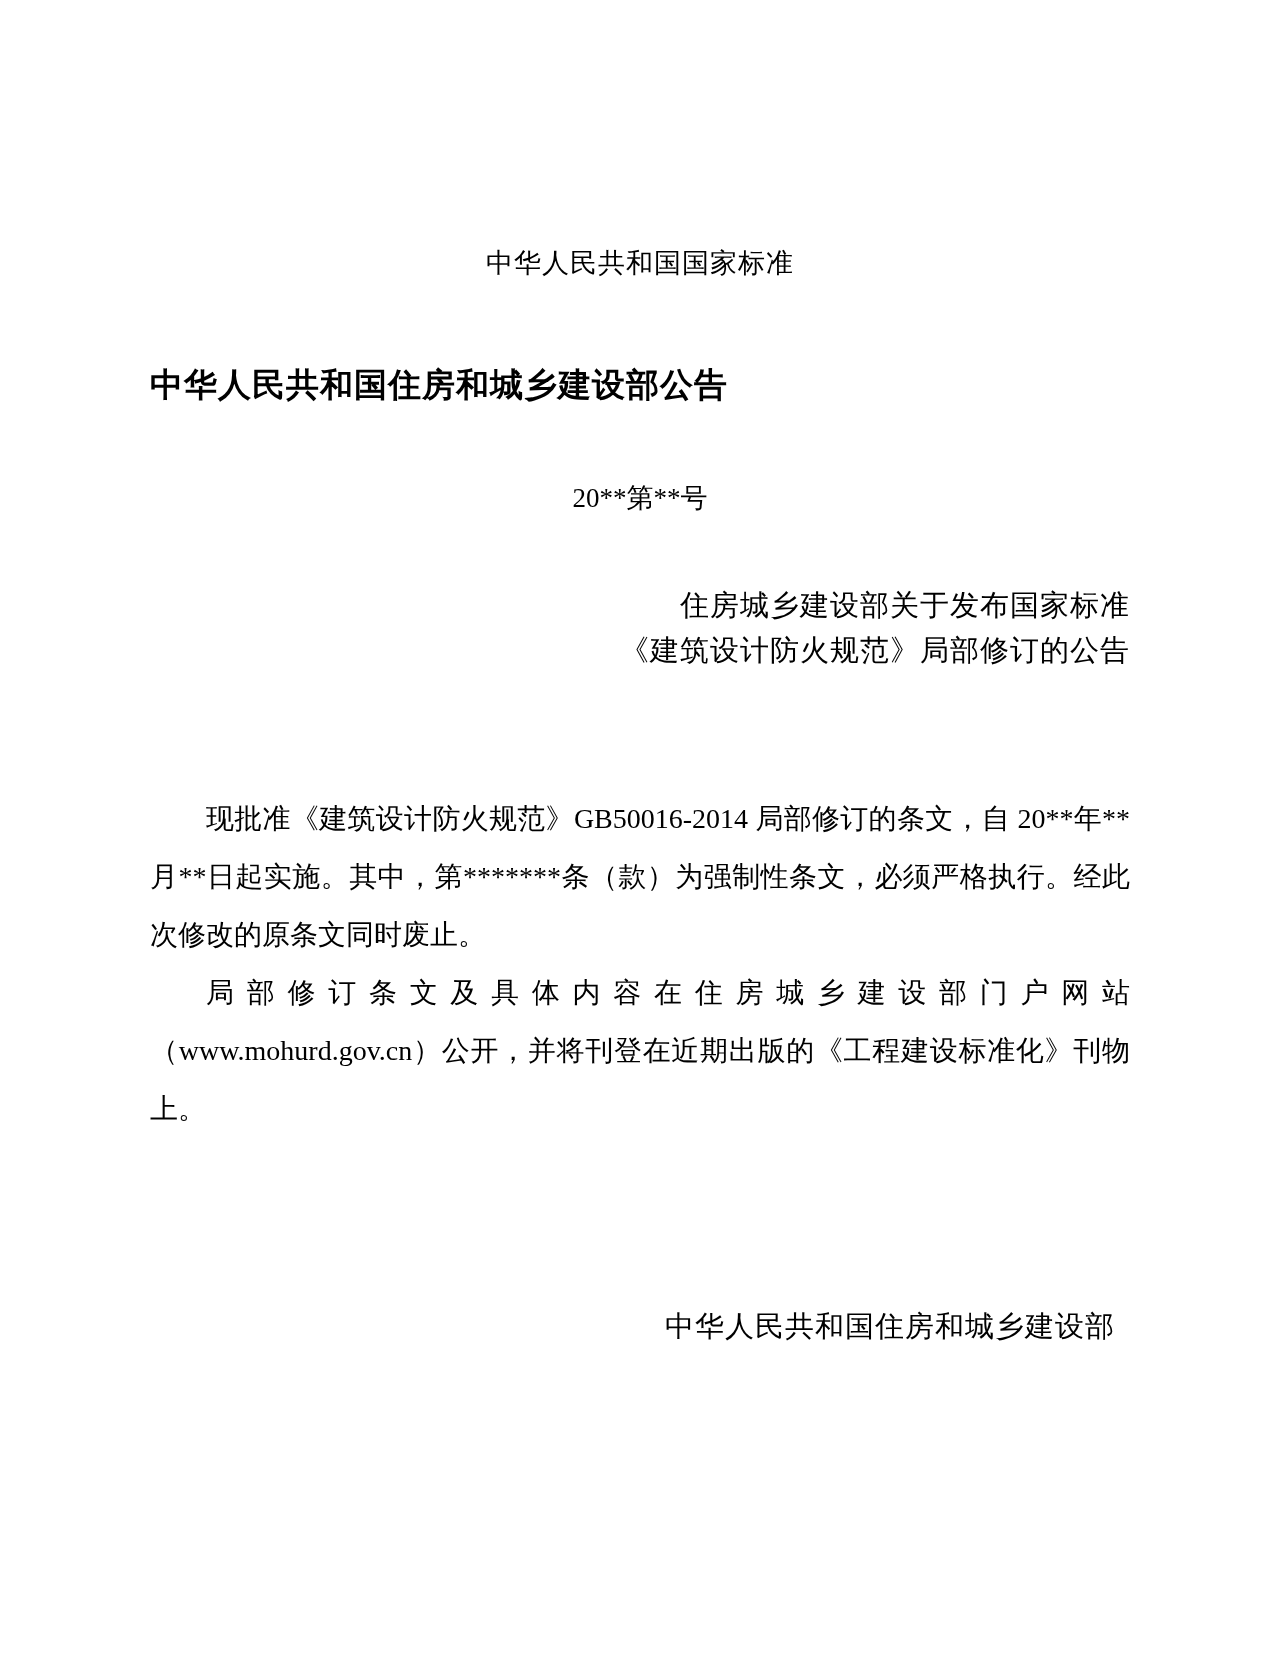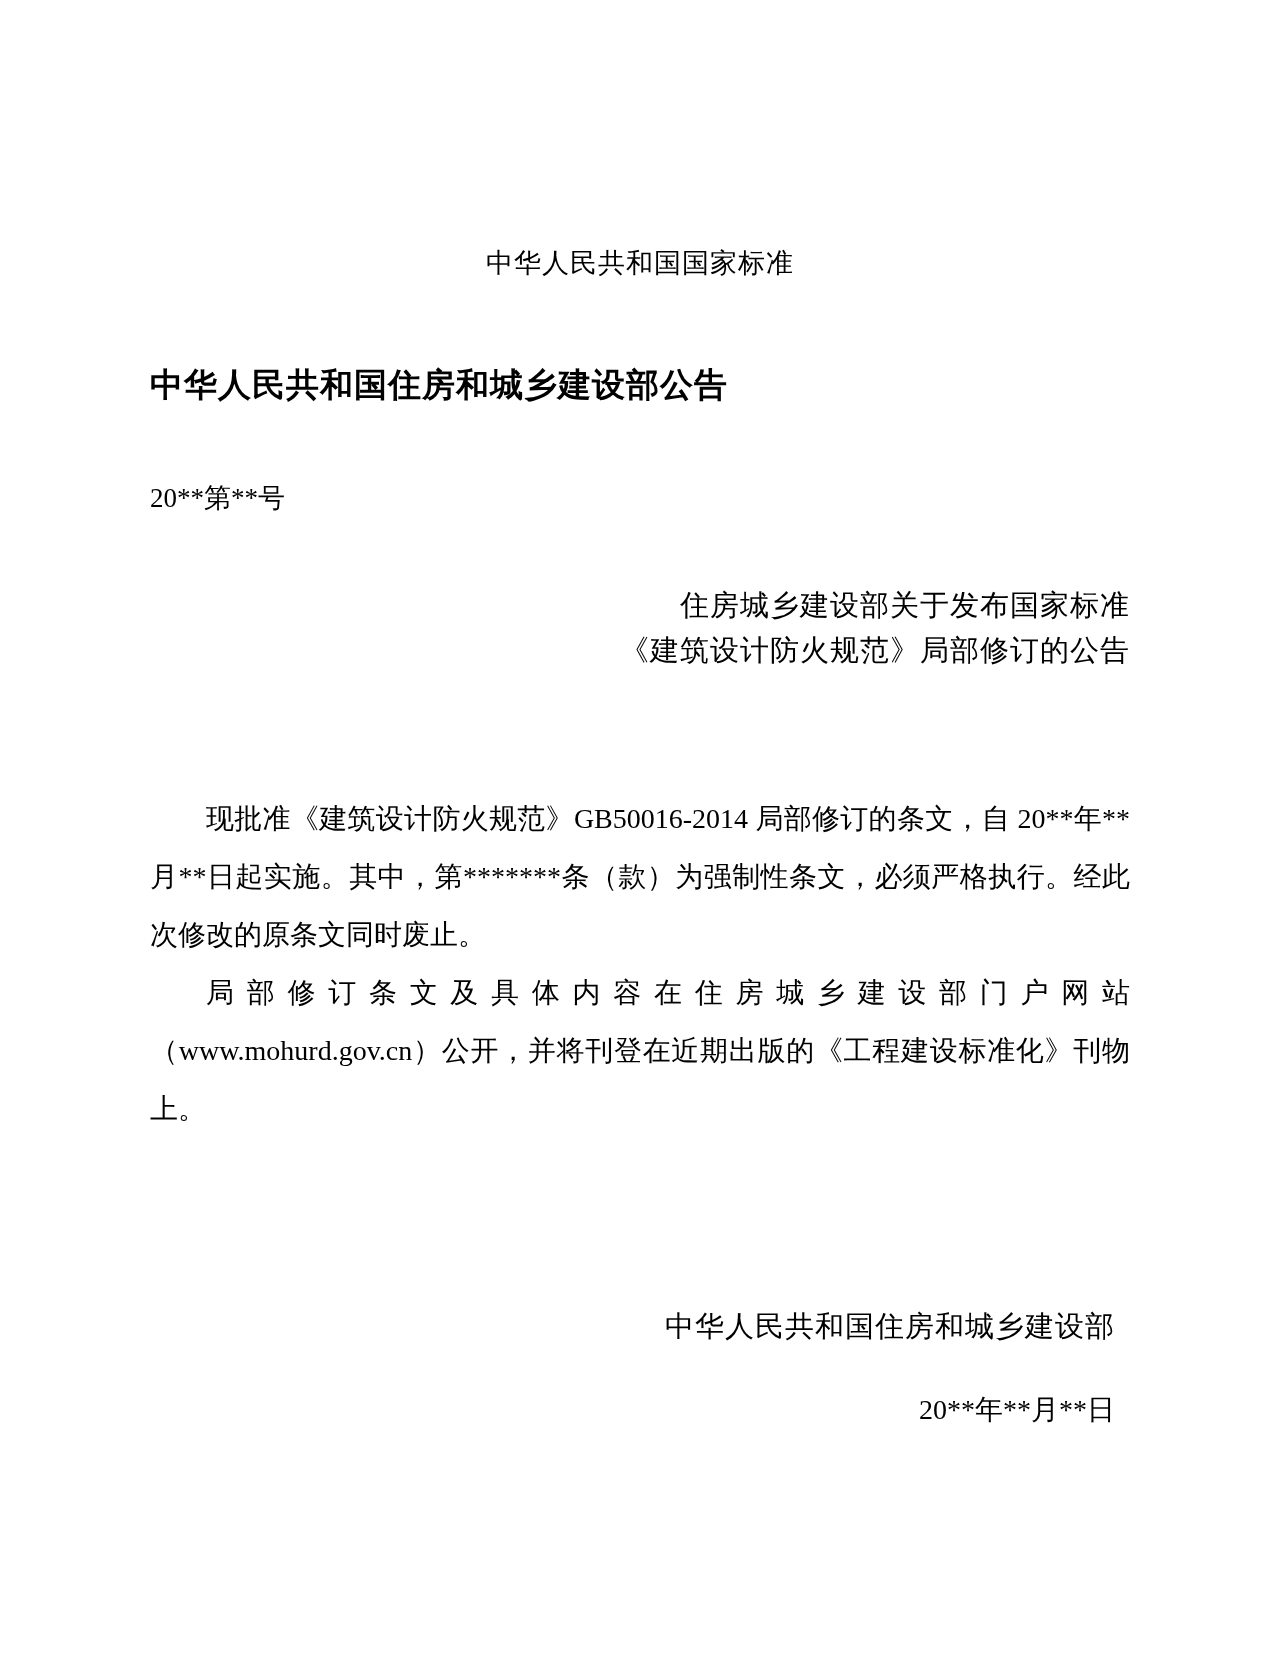--- a/index.html
+++ b/index.html
@@ -31,20 +31,21 @@
     font-size: 33px;
     line-height: 44px;
     font-weight: bold;
     font-family: "Liberation Sans", "DejaVu Sans", sans-serif;
     letter-spacing: 1px;
   }
   .doc-number {
     margin-top: 72px;
     font-size: 27px;
     line-height: 38px;
+    text-align: center;
   }
   .subtitle {
     margin-top: 66px;
     font-size: 29px;
     line-height: 45px;
     text-align: right;
     letter-spacing: 1px;
   }
   .body-text {
     margin-top: 117px;
@@ -89,16 +90,15 @@
     <div class="subtitle-line">《建筑设计防火规范》局部修订的公告</div>
   </div>
 
   <div class="body-text">
     <p class="para">现批准《建筑设计防火规范》GB50016-2014 局部修订的条文，自 20**年**月**日起实施。其中，第*******条（款）为强制性条文，必须严格执行。经此次修改的原条文同时废止。</p>
     <p class="para">局部修订条文及具体内容在住房城乡建设部门户网站（www.mohurd.gov.cn）公开，并将刊登在近期出版的《工程建设标准化》刊物上。</p>
   </div>
 
   <div class="signature">
     <div class="sig-issuer">中华人民共和国住房和城乡建设部</div>
-    <div class="sig-date">20**年**月**日</div>
   </div>
 
 </div>
 
 </body></html>

